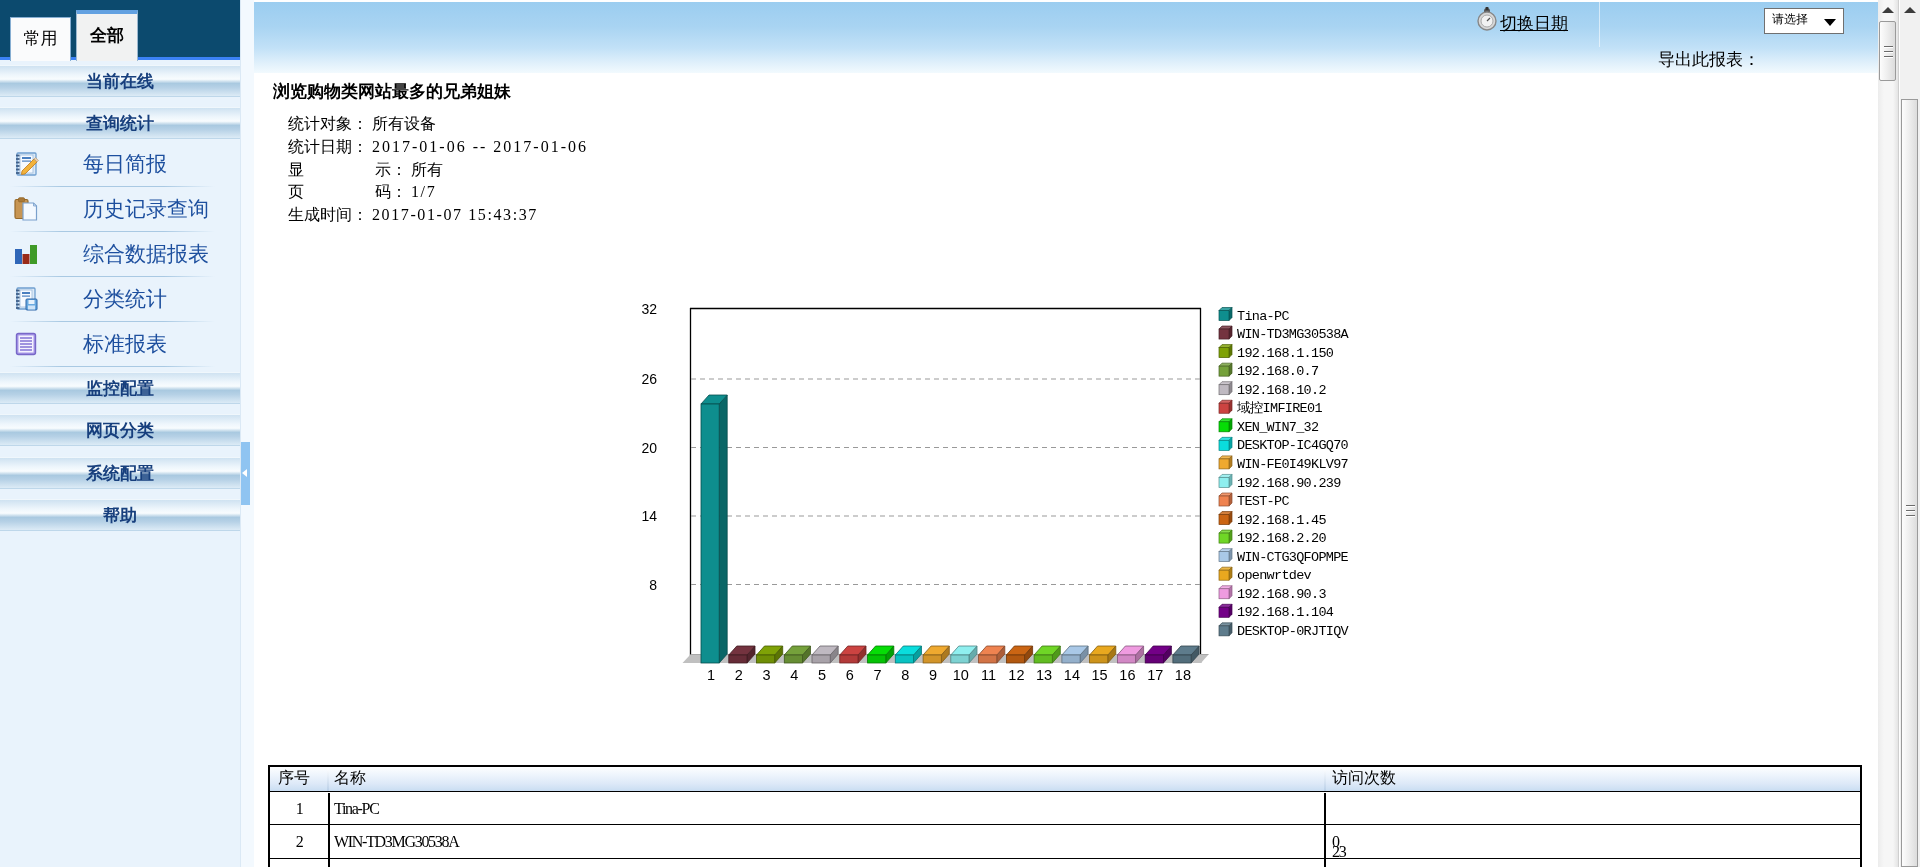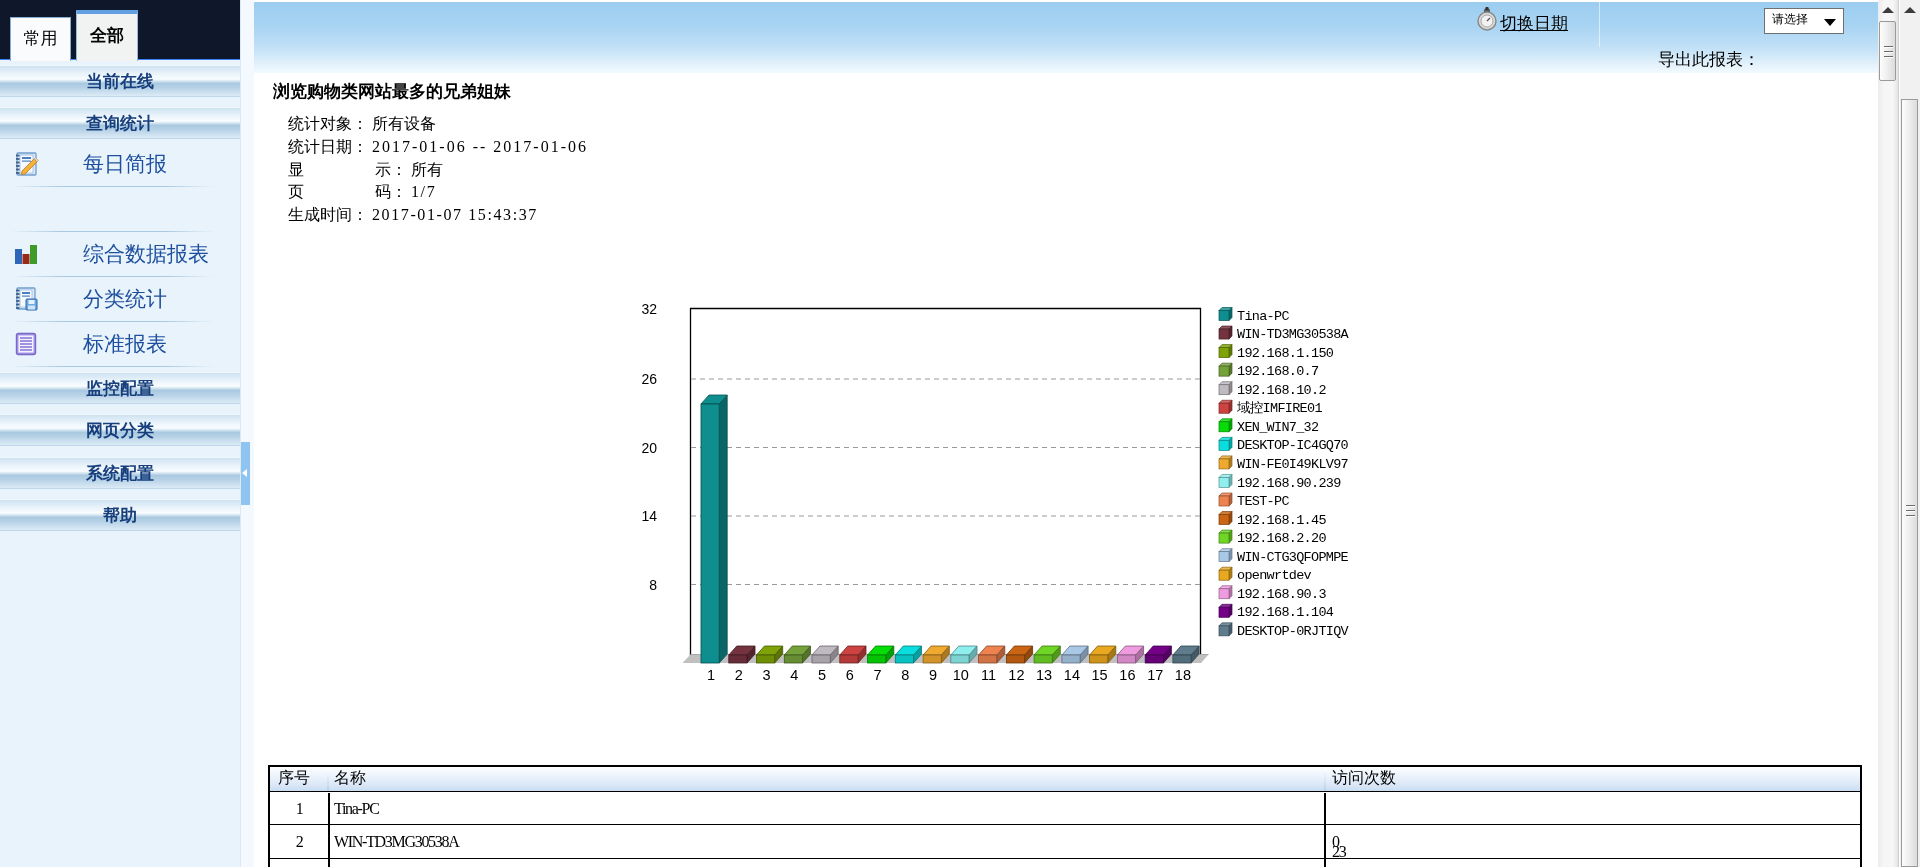--- a/index.html
+++ b/index.html
@@ -3,21 +3,21 @@
 <meta charset="utf-8">
 <title>报表</title>
 <style>
 * { margin:0; padding:0; box-sizing:border-box; }
 html,body { width:1920px; height:867px; overflow:hidden; background:#fff; }
 body { font-family:"Liberation Serif", serif; position:relative; }
 
 
 #sidebar { position:absolute; left:0; top:0; width:240px; height:867px; background:#e9f3fc; }
 #gapstrip { position:absolute; left:240px; top:0; width:14px; height:867px; background:#f3f9fe; border-left:1px solid #dbe9f5; }
-#tabrow { position:absolute; left:0; top:0; width:240px; height:60px; background:#0f172a; border-bottom:1px solid #3b82f6; }
+#tabrow { position:absolute; left:0; top:0; width:240px; height:60px; background:#0c4a6e; border-bottom:3px solid #3b82f6; }
 .tab1 { position:absolute; left:10px; top:17px; width:61px; height:44px; background:#fafbfc; border:1px solid #86aed2; border-bottom:none; text-align:center; line-height:42px; font-size:17px; color:#000; }
 .tab2 { position:absolute; left:76px; top:10px; width:62px; height:51px; background:#f1f2f2; border:1px solid #9bb8d0; border-bottom:none; border-top:4px solid #62a1e1; text-align:center; line-height:44px; font-size:17px; font-weight:bold; color:#000; }
 .sbtn { position:absolute; left:0; width:240px; height:32px; text-align:center; color:#173f7d; font-weight:bold; font-size:17px;
  background:linear-gradient(180deg,#cfe2f1 0%,#eef6fc 30%,#f8fcfe 44%,#a9c9e0 58%,#b6d1e6 72%,#dcebf6 100%);
  border-top:1px solid #f0f7fc; border-bottom:1px solid #bed7ea; line-height:32px; }
 .mitem { position:absolute; left:0; width:240px; height:45px; }
 .mitem .txt { position:absolute; left:83px; top:50%; transform:translateY(-50%); font-size:21px; color:#1d4f9e; }
 .mitem .ico { position:absolute; left:12px; top:50%; transform:translateY(-50%); width:28px; height:28px; }
 .msep { position:absolute; left:10px; width:205px; height:1px; background:linear-gradient(90deg,rgba(160,195,225,0) 0%,#a9c9e3 25%,#a9c9e3 75%,rgba(160,195,225,0) 100%); }
 #collapse { position:absolute; left:241px; top:442px; width:9px; height:63px; background:#8fc4f1; }
@@ -85,20 +85,29 @@
             <line x1="4" y1="16" x2="7.5" y2="16"></line>
             <line x1="4" y1="19.5" x2="7.5" y2="19.5"></line>
             <line x1="4" y1="23" x2="7.5" y2="23"></line>
           </g>
           <polygon points="22,9 25,12 13,24 9.5,24.5 10,21" fill="#f2b33c" stroke="#c07818" stroke-width="0.8"></polygon>
           <polygon points="22,9 25,12 26.5,10.5 23.5,7.5" fill="#e8cfae" stroke="#b89878" stroke-width="0.6"></polygon>
         </svg></span>
       <span class="txt">每日简报</span>
     </div>
   <div class="msep" style="top:186px;"></div>
+  <div class="mitem" style="top:186px;">
+      <span class="ico" id="ic2"><svg width="28" height="28" viewBox="0 0 28 28">
+          <rect x="3" y="4.5" width="13" height="19" rx="1.5" fill="#c79553" stroke="#96692a" stroke-width="1.2"></rect>
+          <rect x="6.5" y="2.8" width="6" height="4" rx="1" fill="#a8793a" stroke="#96692a" stroke-width="0.9"></rect>
+          <path d="M11 8 h10.5 l3 3 v14 h-13.5 z" fill="#f4f9ff" stroke="#7aa0cc" stroke-width="1.2"></path>
+          <path d="M21.5 8 l3 3 h-3 z" fill="#cfe0f2" stroke="#7aa0cc" stroke-width="0.8"></path>
+        </svg></span>
+      <span class="txt">历史记录查询</span>
+    </div>
   <div class="msep" style="top:231px;"></div>
   <div class="mitem" style="top:231px;">
       <span class="ico" id="ic3"><svg width="28" height="28" viewBox="0 0 28 28">
           <rect x="3" y="9" width="7" height="15" fill="#2f66b8"></rect>
           <rect x="10.5" y="14" width="7" height="10" fill="#9a2a18"></rect>
           <rect x="18" y="5" width="7" height="19" fill="#3f9a28"></rect>
         </svg></span>
       <span class="txt">综合数据报表</span>
     </div>
   <div class="msep" style="top:276px;"></div>

